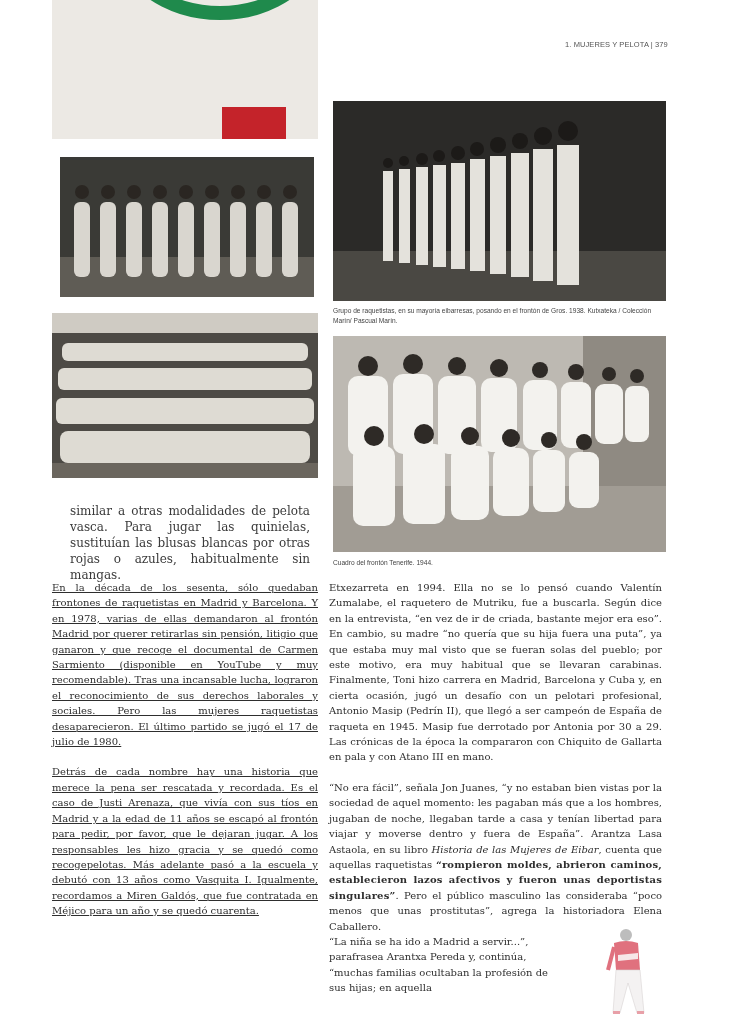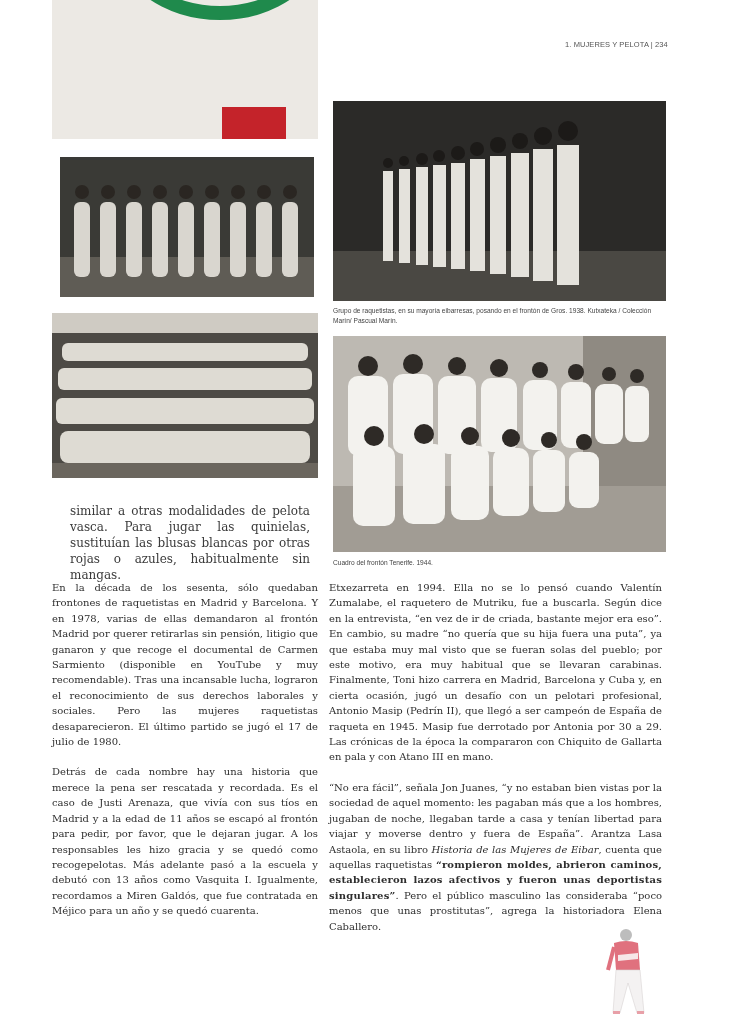--- a/index.html
+++ b/index.html
@@ -9,31 +9,31 @@
   .header { left:565px; top:40px; font-family:"Liberation Sans", sans-serif; font-size:7.5px; color:#555; letter-spacing:0.1px; }
   .poster { left:52px; top:0; width:266px; height:139px; background:#ece9e4; overflow:hidden; }
   .poster .ring { position:absolute; left:63px; top:-140px; width:210px; height:160px; border:14px solid #1f8a4c; border-radius:50%; box-sizing:border-box; }
   .poster .red { position:absolute; left:170px; top:107px; width:64px; height:32px; background:#c4232a; }
   .photo { background:#555; overflow:hidden; }
   .photo svg { width:100%; height:100%; display:block; }
   .caption { font-family:"Liberation Sans", sans-serif; font-size:6.6px; color:#444; line-height:10px; }
   .pull { left:70px; top:503px; width:240px; font-size:12px; line-height:16px; color:#3a3a3a; text-align:justify; }
   .col { font-size:10px; line-height:15.4px; text-align:justify; color:#2e2e2e; }
   .col p { margin:0 0 15px 0; }
-  .col1 { left:52px; top:580px; width:266px; }
+  .col1 { left:52px; top:580px; width:266px;text-decoration:underline; }
   .col2 { left:329px; top:580px; width:333px; }
   .bold { font-weight:bold; letter-spacing:0.2px; }
   .narrow { width:220px; text-align:left; }
   .player { left:604px; top:925px; width:50px; height:95px; }
 </style>
 </head>
 <body>
 
 <div class="abs header">
-  <span>1. MUJERES Y PELOTA</span><span> | </span><span>234</span>
+  <span>1. MUJERES Y PELOTA</span><span> | </span><span>379</span>
 </div>
 
 <div class="abs poster">
   <div class="ring"></div>
   <div class="red"></div>
 </div>
 
 <div class="abs photo" style="left:60px;top:157px;width:254px;height:140px;">
   <svg viewBox="0 0 254 140" preserveAspectRatio="none">
     <rect width="254" height="140" fill="#3a3a36"></rect>
@@ -153,20 +153,21 @@
 <div class="abs pull">similar a otras modalidades de pelota vasca. Para jugar las quinielas, sustituían las blusas blancas por otras rojas o azules, habitualmente sin mangas.</div>
 
 <div class="abs col col1">
   <p>En la década de los sesenta, sólo quedaban frontones de raquetistas en Madrid y Barcelona. Y en 1978, varias de ellas demandaron al frontón Madrid por querer retirarlas sin pensión, litigio que ganaron y que recoge el documental de Carmen Sarmiento (disponible en YouTube y muy recomendable). Tras una incansable lucha, lograron el reconocimiento de sus derechos laborales y sociales. Pero las mujeres raquetistas desaparecieron. El último partido se jugó el 17 de julio de 1980.</p>
   <p>Detrás de cada nombre hay una historia que merece la pena ser rescatada y recordada. Es el caso de Justi Arenaza, que vivía con sus tíos en Madrid y a la edad de 11 años se escapó al frontón para pedir, por favor, que le dejaran jugar. A los responsables les hizo gracia y se quedó como recogepelotas. Más adelante pasó a la escuela y debutó con 13 años como Vasquita I. Igualmente, recordamos a Miren Galdós, que fue contratada en Méjico para un año y se quedó cuarenta.</p>
 </div>
 
 <div class="abs col col2">
   <p>Etxezarreta en 1994. Ella no se lo pensó cuando Valentín Zumalabe, el raquetero de Mutriku, fue a buscarla. Según dice en la entrevista, “en vez de ir de criada, bastante mejor era eso”. En cambio, su madre “no quería que su hija fuera una puta”, ya que estaba muy mal visto que se fueran solas del pueblo; por este motivo, era muy habitual que se llevaran carabinas. Finalmente, Toni hizo carrera en Madrid, Barcelona y Cuba y, en cierta ocasión, jugó un desafío con un pelotari profesional, Antonio Masip (Pedrín II), que llegó a ser campeón de España de raqueta en 1945. Masip fue derrotado por Antonia por 30 a 29. Las crónicas de la época la compararon con Chiquito de Gallarta en pala y con Atano III en mano.</p>
   <p style="margin-bottom:0"><span>“No era fácil”, señala Jon Juanes, “y no estaban bien vistas por la sociedad de aquel momento: les pagaban más que a los hombres, jugaban de noche, llegaban tarde a casa y tenían libertad para viajar y moverse dentro y fuera de España”. Arantza Lasa Astaola, en su libro </span><i>Historia de las Mujeres de Eibar</i><span>, cuenta que aquellas raquetistas </span><span class="bold">“rompieron moldes, abrieron caminos, establecieron lazos afectivos y fueron unas deportistas singulares”</span><span>. Pero el público masculino las consideraba “poco menos que unas prostitutas”, agrega la historiadora Elena Caballero.</span></p>
+  <p class="narrow">“La niña se ha ido a Madrid a servir...”, parafrasea Arantxa Pereda y, continúa, “muchas familias ocultaban la profesión de sus hijas; en aquella</p>
 </div>
 
 <div class="abs player">
   <svg viewBox="0 0 50 95" width="50" height="95">
     <circle cx="22" cy="10" r="6" fill="#bdbdbd"></circle>
     <path d="M10 18 Q22 14 34 18 L36 45 L12 45 Z" fill="#e0717e"></path>
     <path d="M14 30 L34 28 L34 34 L14 36 Z" fill="#f6e7e8"></path>
     <path d="M12 45 L36 45 L40 88 L33 88 L24 58 L16 88 L9 88 Z" fill="#f4f2f2" stroke="#d9d4d4" stroke-width="0.6"></path>
     <path d="M10 22 L4 45" stroke="#e0717e" stroke-width="4"></path>
     <rect x="9" y="86" width="7" height="3" fill="#e8a0a8"></rect>

